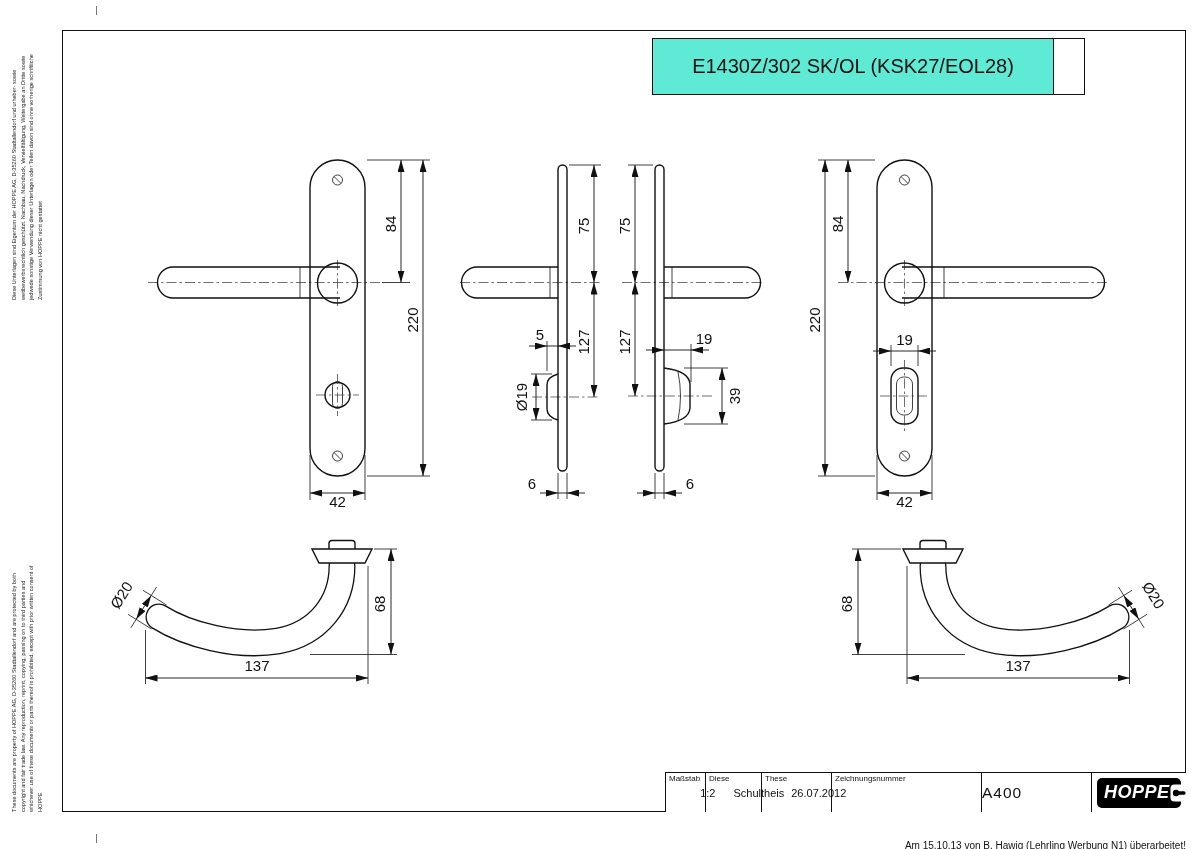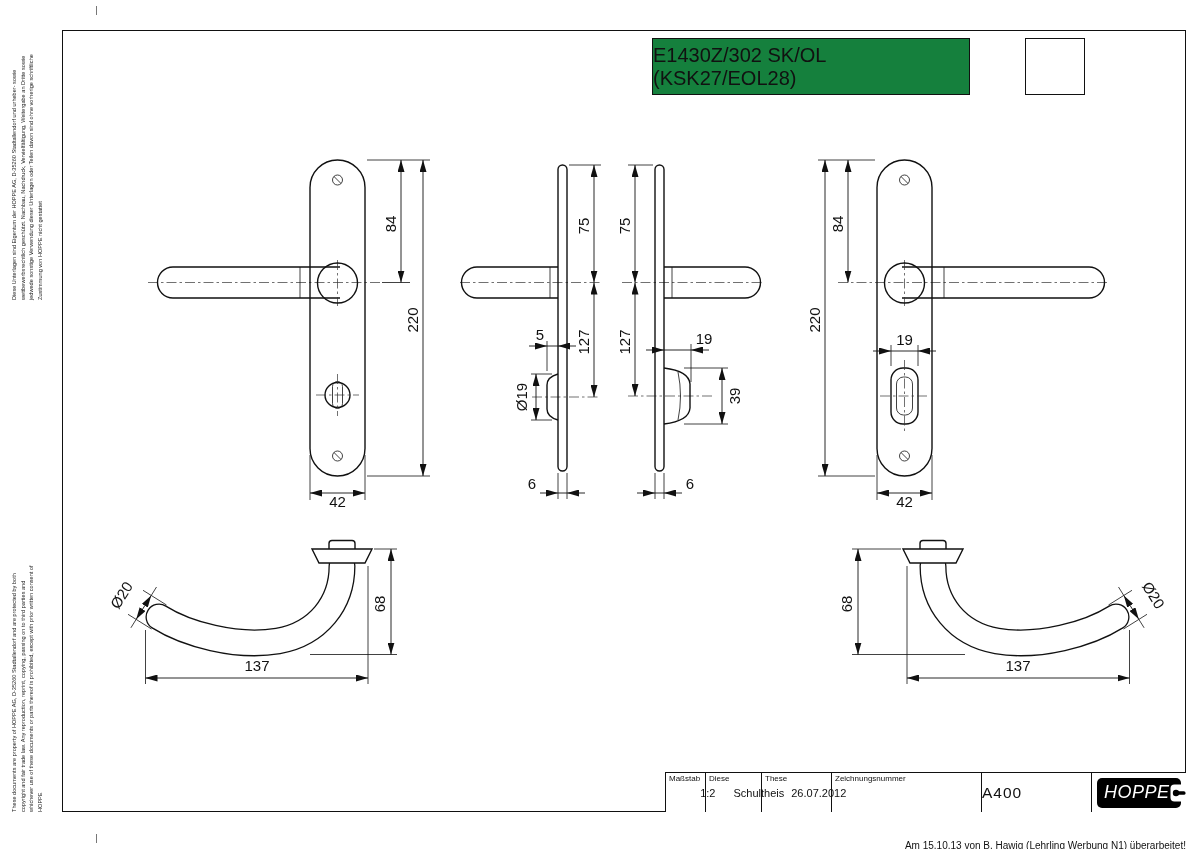--- a/index.html
+++ b/index.html
@@ -1,18 +1,18 @@
 <!DOCTYPE html>
 <html><head>
 <meta charset="utf-8">
 <style>
   *{margin:0;padding:0;box-sizing:border-box}
   html,body{width:1200px;height:849px;background:#fff;font-family:"Liberation Sans",sans-serif;position:relative;overflow:hidden;color:#111}
   .frame{position:absolute;left:62px;top:30px;width:1124px;height:782px;border:1.6px solid #111}
-  .titlebox{position:absolute;left:652px;top:38px;width:318px;height:57px;border:1.4px solid #111;display:flex;align-items:center;justify-content:center;font-size:20px;background:#15803d;z-index:3}
+  .titlebox{position:absolute;left:652px;top:38px;width:402px;height:57px;border:1.4px solid #111;display:flex;align-items:center;justify-content:center;font-size:20px;background:#5eead4;z-index:3}
   .titlebox-ext{position:absolute;left:1025px;top:38px;width:60px;height:57px;border:1.4px solid #111;background:#fff;z-index:2}
   .side-note{position:absolute;font-size:5.6px;line-height:1.55;color:#222;transform-origin:0 0;transform:rotate(-90deg);z-index:2}
   .side-note.top{left:10px;top:300px;width:266px;height:50px}
   .side-note.bottom{left:10px;top:812px;width:250px;height:50px}
   svg.draw{position:absolute;left:0;top:0;z-index:1}
   .ol{fill:none;stroke:#111;stroke-width:1.4}
   .olw{fill:#fff;stroke:#111;stroke-width:1.4}
   .thin{fill:none;stroke:#111;stroke-width:0.8}
   .dim{fill:none;stroke:#111;stroke-width:0.9}
   .cl{fill:none;stroke:#333;stroke-width:0.7;stroke-dasharray:10 3 2.5 3}
@@ -22,21 +22,21 @@
   .tblock{position:absolute;left:665px;top:772px;width:521px;height:40px;display:flex;border-top:1.4px solid #111;border-left:1.4px solid #111;background:#fff;z-index:3}
   .cell{border-right:1.4px solid #111;display:flex;height:100%}
   .cell:last-child{border-right:none}
   .cl-label{font-size:8px;padding:2px 0 0 3px;line-height:1;white-space:nowrap}
   .cl-value{flex:1;display:flex;align-items:center;padding-left:4px;font-size:11px}
   .cl-value.center{justify-content:center;padding-left:0}
   .cl-value.big{font-size:15px;padding-left:7px}
   .a400{display:flex;align-items:center;justify-content:center;height:100%;font-size:15.5px;letter-spacing:1px}
   .logo-cell{display:flex;align-items:center;justify-content:center}
   .hoppe{background:#000;border-radius:5px;width:84px;height:30px;display:flex;align-items:center;padding:0 4px 0 7px}
-  .hoppe .word{color:#fff;font-weight:normal;font-style:italic;font-size:18px;letter-spacing:.5px;flex:1}
+  .hoppe .word{color:#fff;font-weight:bold;font-style:italic;font-size:18px;letter-spacing:.5px;flex:1}
   .rev{position:absolute;right:14px;top:840px;font-size:10px;z-index:3}
   .cropmark{position:absolute;background:#777}
 </style>
 </head>
 <body>
 
 <div class="cropmark" style="left:96px;top:6px;width:1px;height:9px"></div>
 <div class="cropmark" style="left:96px;top:834px;width:1px;height:9px"></div>
 
 <div class="frame"></div>

